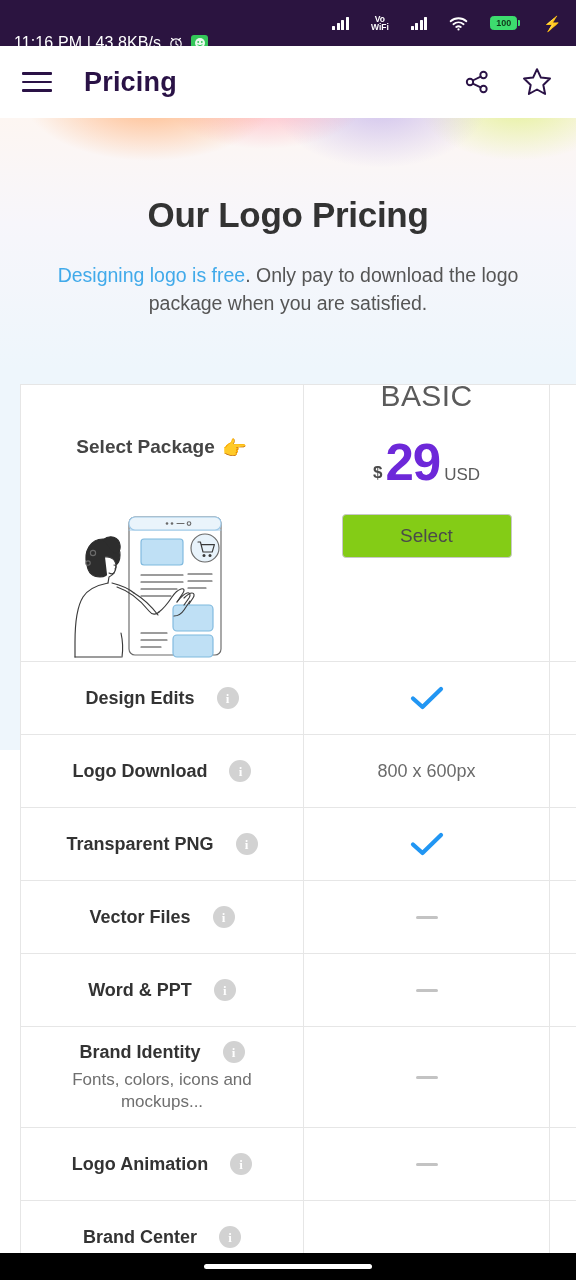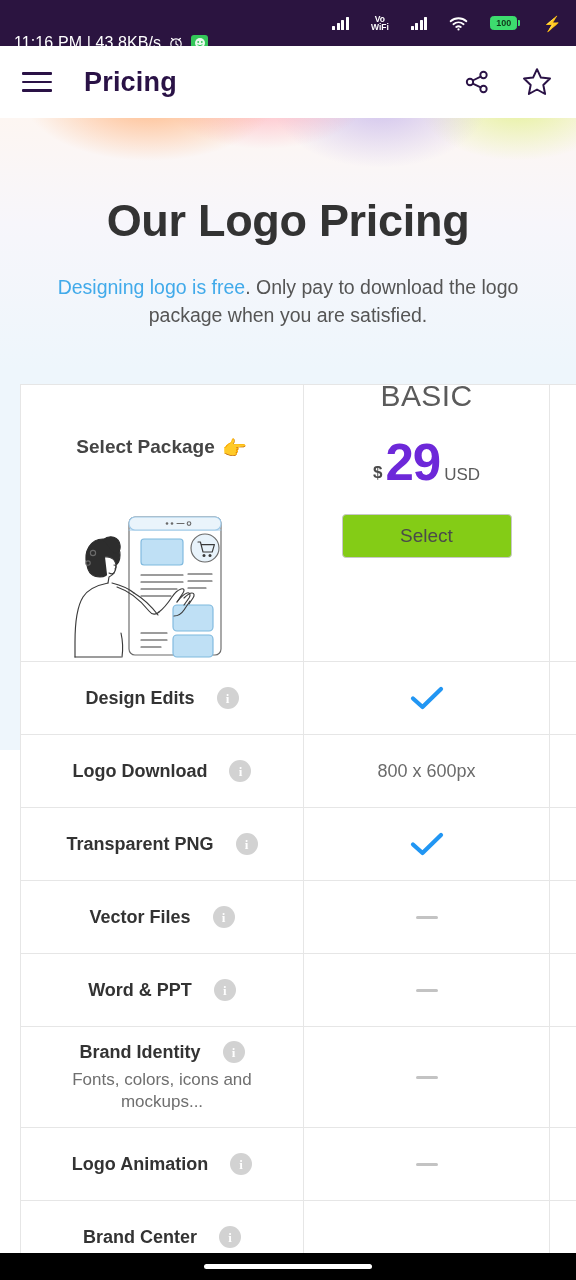--- a/index.html
+++ b/index.html
@@ -74,21 +74,21 @@
     position:absolute; left:0; top:0; width:100%; height:250px;
     background:
       radial-gradient(ellipse 180px 90px at 26% -8%, rgba(255,170,110,0.85), rgba(255,170,110,0) 70%),
       radial-gradient(ellipse 150px 80px at 46% -10%, rgba(255,150,170,0.75), rgba(255,150,170,0) 70%),
       radial-gradient(ellipse 150px 90px at 66% -6%, rgba(186,170,235,0.7), rgba(186,170,235,0) 72%),
       radial-gradient(ellipse 140px 80px at 90% -6%, rgba(222,240,130,0.8), rgba(222,240,130,0) 72%),
       linear-gradient(180deg,#fdf6f2 0%, #f7f6fb 42%, #eef6fc 100%);
   }
   .hero-inner { position:relative; padding:0 24px; text-align:center; }
   .hero-title {
-    font-size:45px; font-weight:bold; color:#333333; padding-top:77px; letter-spacing:-0.3px;
+    font-size:35px; font-weight:bold; color:#333333; padding-top:77px; letter-spacing:-0.3px;
   }
   .hero-sub {
     font-size:19.5px; color:#555555; line-height:1.44; margin-top:26px; padding:0 12px;
   }
   .hero-sub .hl { color:#41aaea; }
 
   
   .table-wrap {
     position:absolute; left:20px; top:266px; right:0; bottom:0;
     background:#ffffff; border:1px solid #e6e6e6; border-right:none; border-bottom:none;

